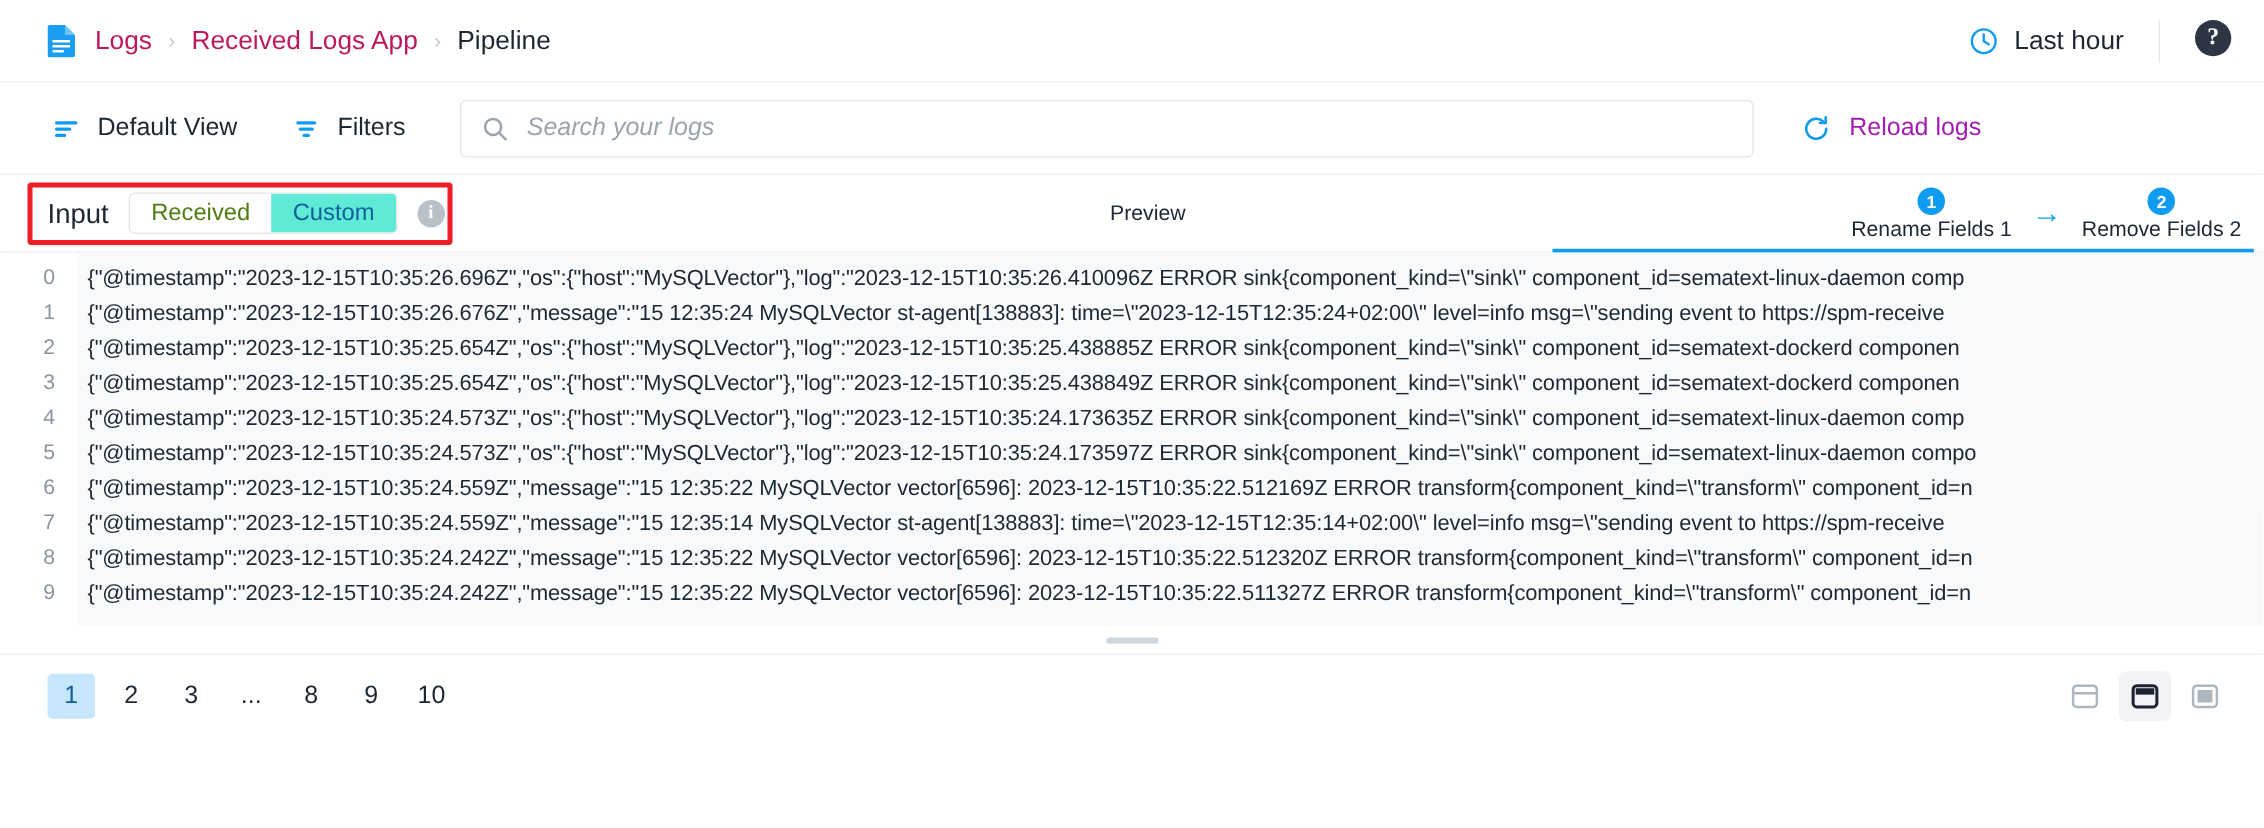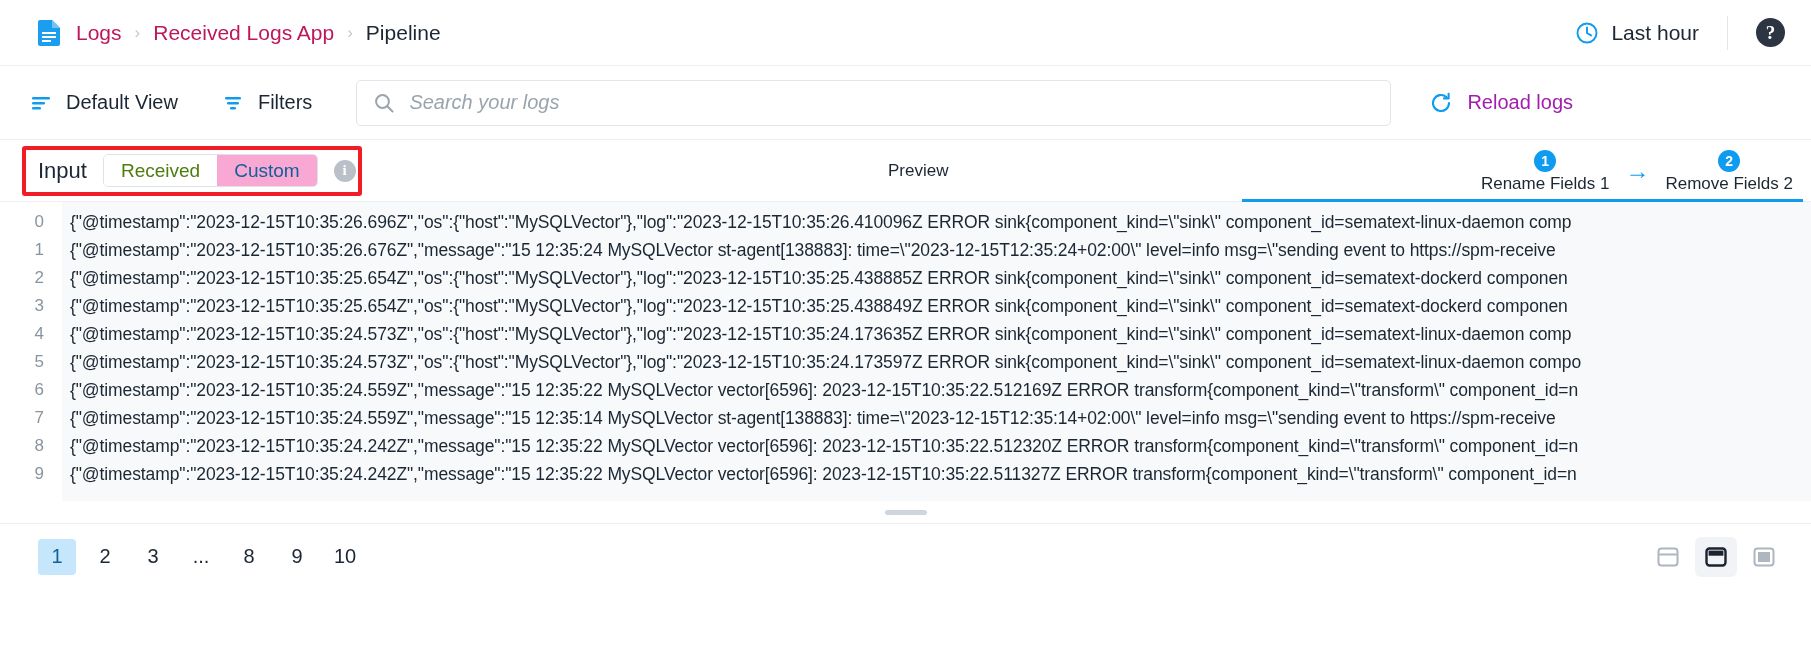--- a/index.html
+++ b/index.html
@@ -20,39 +20,39 @@
     border-bottom: 1px solid #eceef0;
   }
   .doc-icon { width: 22px; height: 26px; margin-right: 16px; flex: none; display:block; }
   .crumbs { display: flex; align-items: center; font-size: 21px; }
   .crumb-link { color: #be185d; cursor: pointer; white-space: nowrap; }
   .crumb-current { color: #1b2733; white-space: nowrap; }
   .crumb-sep {
     color: #c3c9d0; margin: 0 13px; font-size: 17px; line-height: 1;
     user-select:none;
   }
-  .topbar-right { margin-left: auto; display: flex; align-items: center; }
+  .topbar-right { margin-left: auto; display: flex; }
   .time-range {
     display: flex; align-items: center; gap: 12px;
     font-size: 21px; color: #1b2733; cursor: pointer; white-space: nowrap;
   }
   .vdiv { width: 1px; height: 34px; background: #e2e6ea; margin: 0 28px; }
   .help-badge {
     width: 29px; height: 29px; border-radius: 50%;
     background: #2d3442; color: #fff;
     display: flex; align-items: center; justify-content: center;
     font-size: 19px; font-weight: bold; cursor: pointer;
     font-family: "Liberation Serif", serif;
   }
 
   
   .toolbar {
     height: 74px;
     display: flex; align-items: center;
-    padding: 0 26px 0 30px;
+    padding: 0 26px 0 42px;
     border-bottom: 1px solid #eceef0;
   }
   .tool-btn {
     display: flex; align-items: center; gap: 14px;
     font-size: 20px; color: #1b2733; cursor: pointer;
     margin-right: 44px; white-space: nowrap;
   }
   .search-wrap {
     flex: 1 1 auto; max-width: 1035px;
     height: 46px; border: 1px solid #e2e6ea; border-radius: 5px;
@@ -86,21 +86,21 @@
   .input-label { font-size: 22px; color: #1b2733; }
   .seg {
     display: flex; height: 33px; border-radius: 5px; overflow: hidden;
     border: 1px solid #dfe3e8;
   }
   .seg div {
     padding: 0 17px; display: flex; align-items: center;
     font-size: 19px; cursor: pointer; white-space: nowrap;
   }
   .seg .off { background: #ffffff; color: #4d7c0f; }
-  .seg .on  { background: #f9a8d4; color: #10609c; }
+  .seg .on  { background: #5eead4; color: #10609c; }
   .info-dot {
     width: 22px; height: 22px; border-radius: 50%; background: #b9c0c8;
     color: #fff; font-size: 15px; font-weight: bold;
     display: flex; align-items: center; justify-content: center;
     font-family: "Liberation Serif", serif; cursor: pointer;
   }
   .redbox {
     position: absolute; left: 22px; top: 6px;
     width: 340px; height: 50px;
     border: 4px solid #f01c26; border-radius: 3px;

